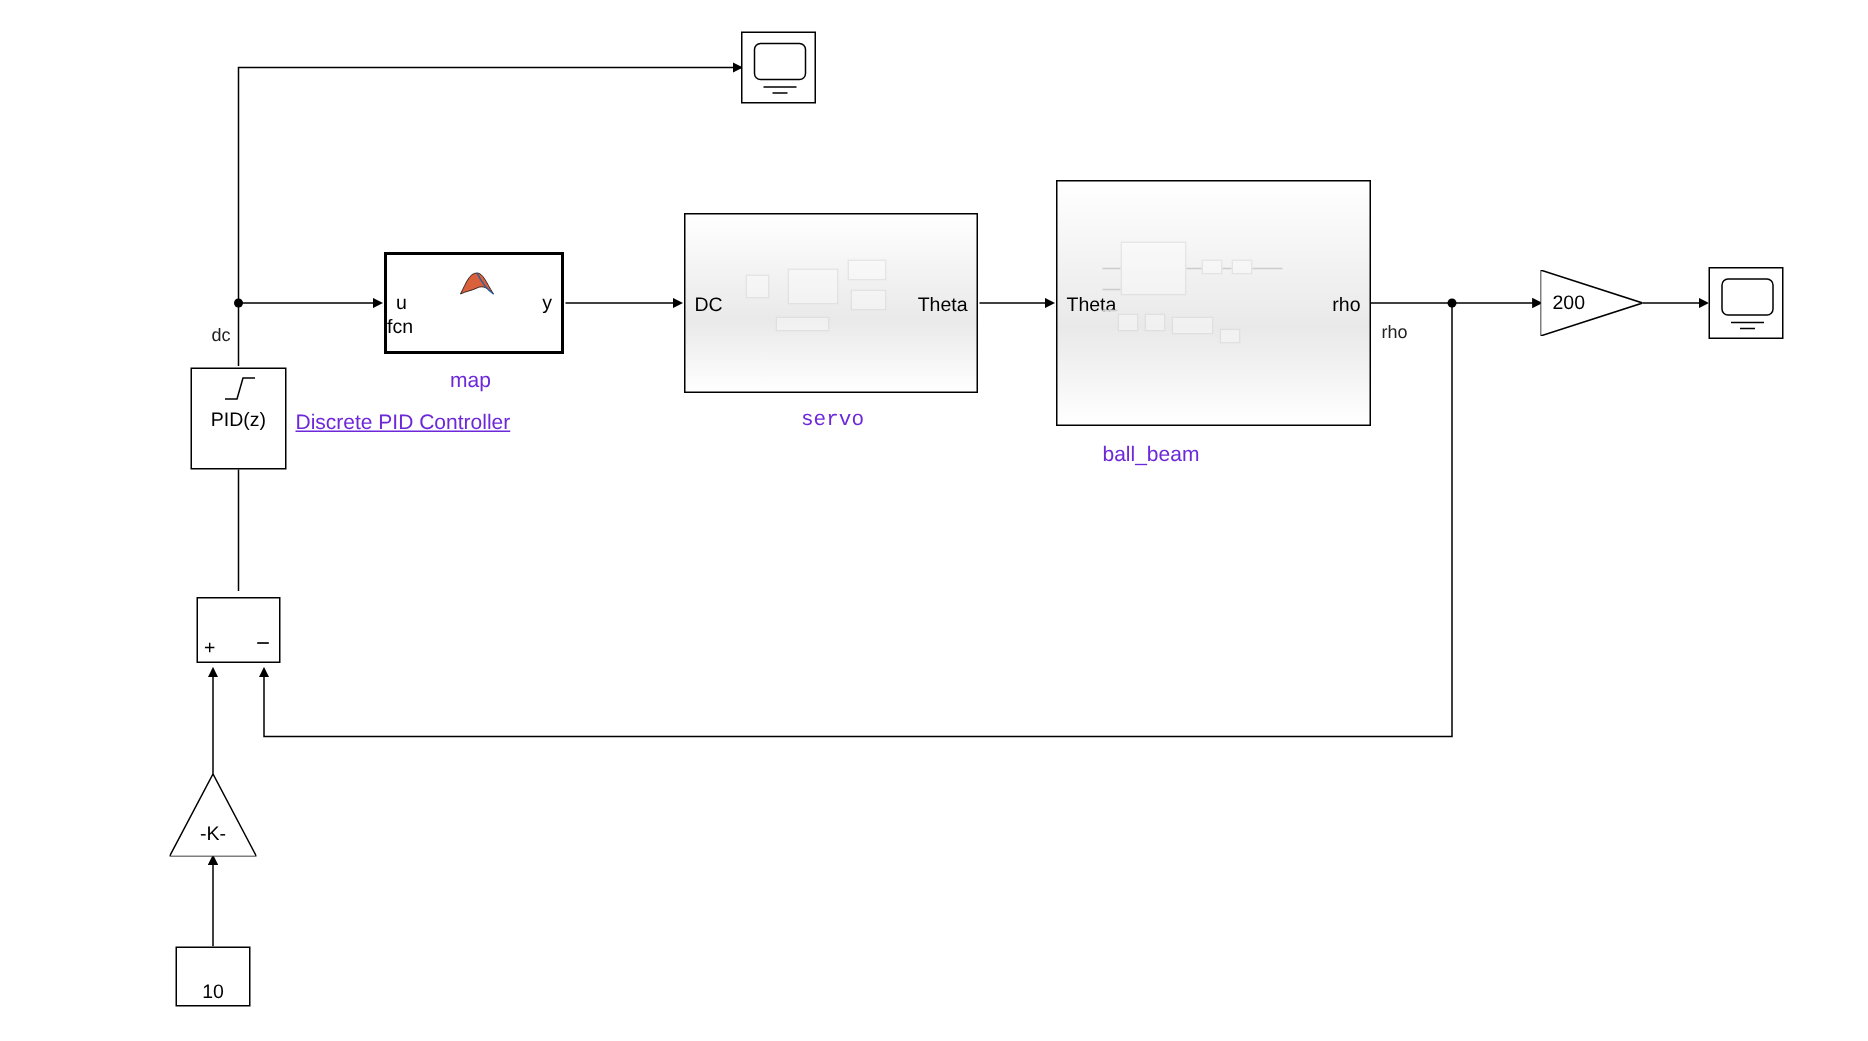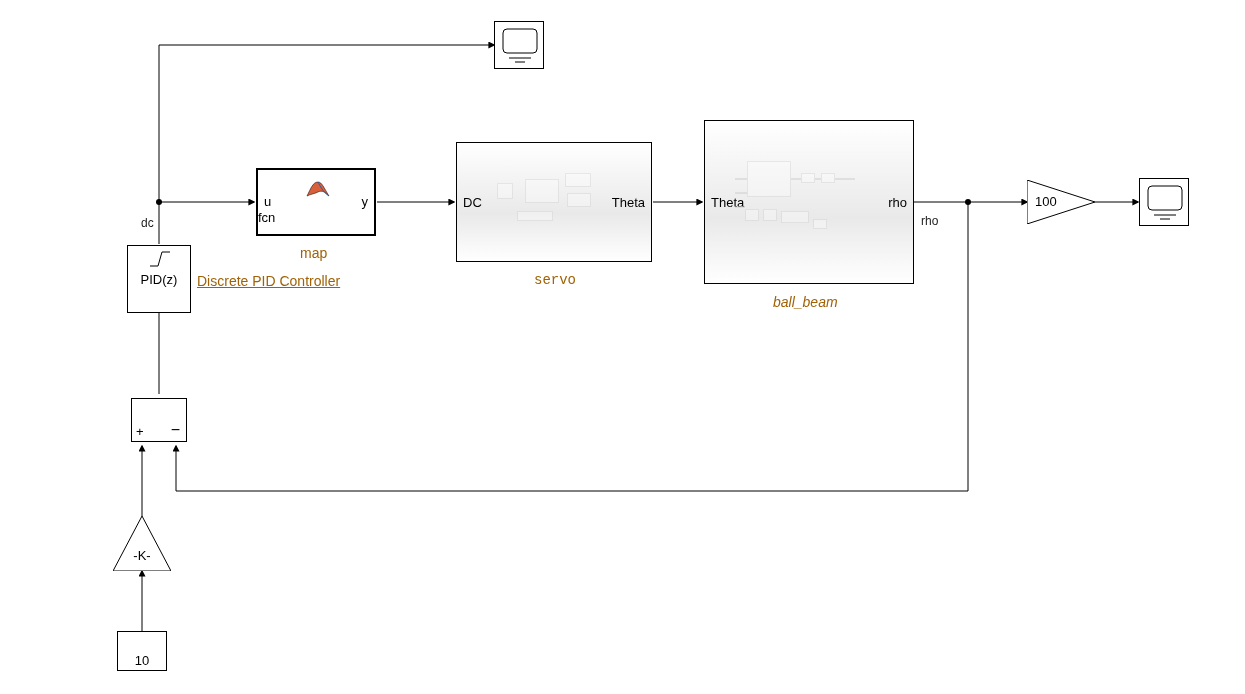--- a/index.html
+++ b/index.html
@@ -17,21 +17,21 @@
     border: 1px solid #000;
     background: #fff;
     box-sizing: border-box;
   }
   .block.pid {
     border-width: 1px;
   }
   .block-label {
     position: absolute;
     font-size: 14px;
-    color: #a16207;
+    color: #6d28d9;
     white-space: nowrap;
   }
   .port-label {
     position: absolute;
     font-size: 12px;
     color: #222;
     white-space: nowrap;
   }
   .inside-label {
     position: absolute;
@@ -145,29 +145,29 @@
   <div class="miniature" style="left:96px;top:52px;width:14px;height:10px;"></div>
   <div class="miniature" style="left:116px;top:52px;width:14px;height:10px;"></div>
   <div class="miniature" style="left:40px;top:88px;width:14px;height:12px;"></div>
   <div class="miniature" style="left:58px;top:88px;width:14px;height:12px;"></div>
   <div class="miniature" style="left:76px;top:90px;width:28px;height:12px;"></div>
   <div class="miniature" style="left:108px;top:98px;width:14px;height:10px;"></div>
   <svg width="210" height="164" style="position:absolute;left:0;top:0;">
     <path d="M30,58 H42 M86,58 H96 M110,58 H116 M130,58 H150 M30,72 H42 M30,86 H40" stroke="#ccc" stroke-width="1" fill="none"></path>
   </svg>
 </div>
-<span class="block-label" style="left:773px;top:294px;font-style:italic;">ball_beam</span>
+<span class="block-label" style="left:735px;top:294px;">ball_beam</span>
 
 <span class="port-label" style="left:921px;top:214px;">rho</span>
 
 <div style="position:absolute;left:1027px;top:180px;width:68px;height:44px;">
   <svg width="68" height="44">
     <polygon points="0,0 0,44 68,22" fill="#fff" stroke="#000"></polygon>
   </svg>
-  <span class="inside-label" style="left:8px;top:14px;">100</span>
+  <span class="inside-label" style="left:8px;top:14px;">200</span>
 </div>
 
 <div class="block" style="left:494px;top:21px;width:50px;height:48px;">
   <svg width="50" height="48">
     <rect x="8" y="7" width="34" height="24" rx="4" ry="4" fill="#fff" stroke="#000"></rect>
     <path d="M14,36 H36 M20,40 H30" stroke="#000" fill="none"></path>
   </svg>
 </div>
 
 <div class="block" style="left:1139px;top:178px;width:50px;height:48px;">

